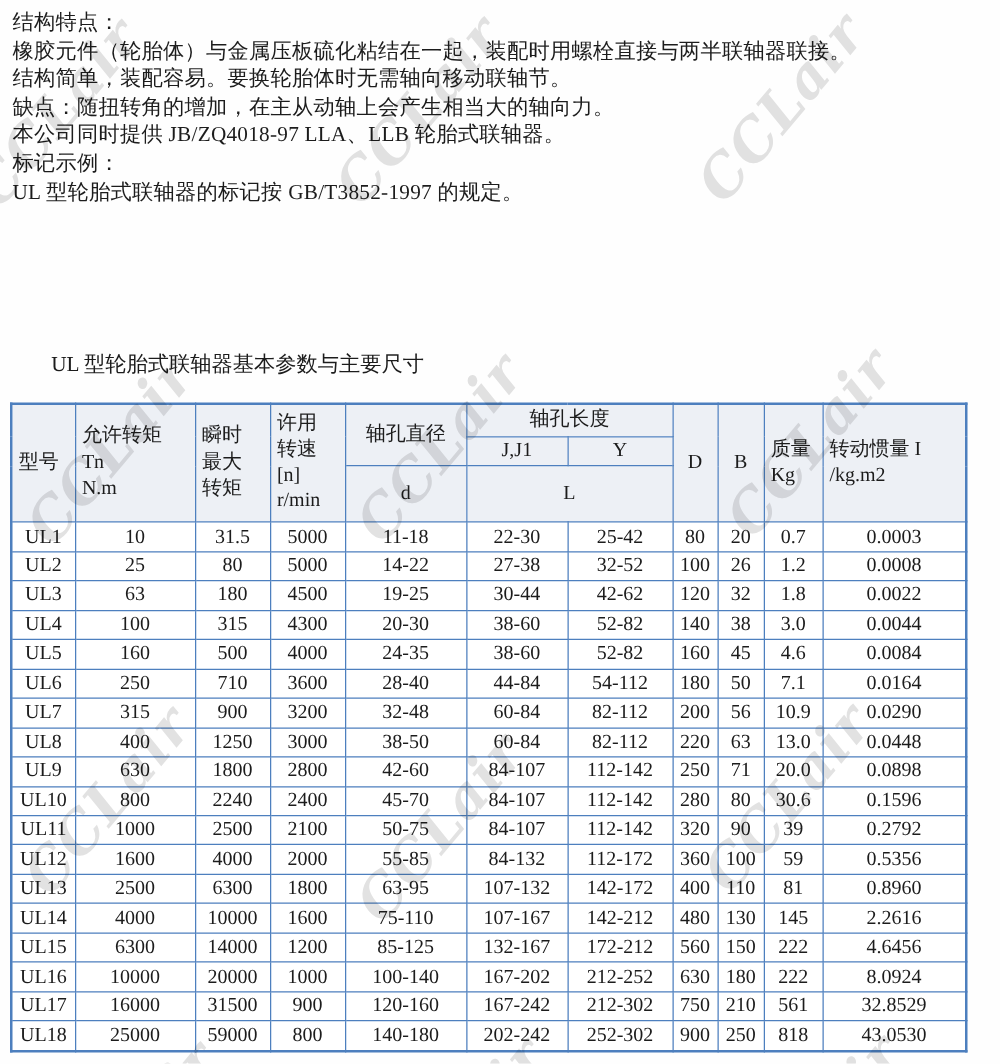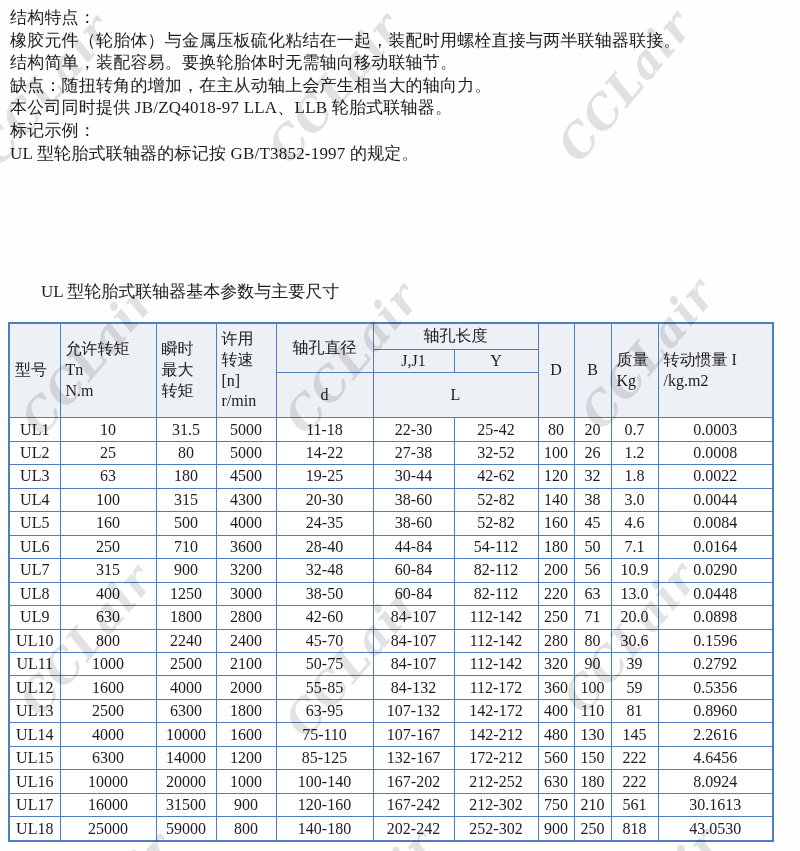--- a/index.html
+++ b/index.html
@@ -369,21 +369,21 @@
             <td>UL17</td>
             <td>16000</td>
             <td>31500</td>
             <td>900</td>
             <td>120-160</td>
             <td>167-242</td>
             <td>212-302</td>
             <td>750</td>
             <td>210</td>
             <td>561</td>
-            <td>30.1613</td>
+            <td>32.8529</td>
           </tr>
           <tr>
             <td>UL18</td>
             <td>25000</td>
             <td>59000</td>
             <td>800</td>
             <td>140-180</td>
             <td>202-242</td>
             <td>252-302</td>
             <td>900</td>

